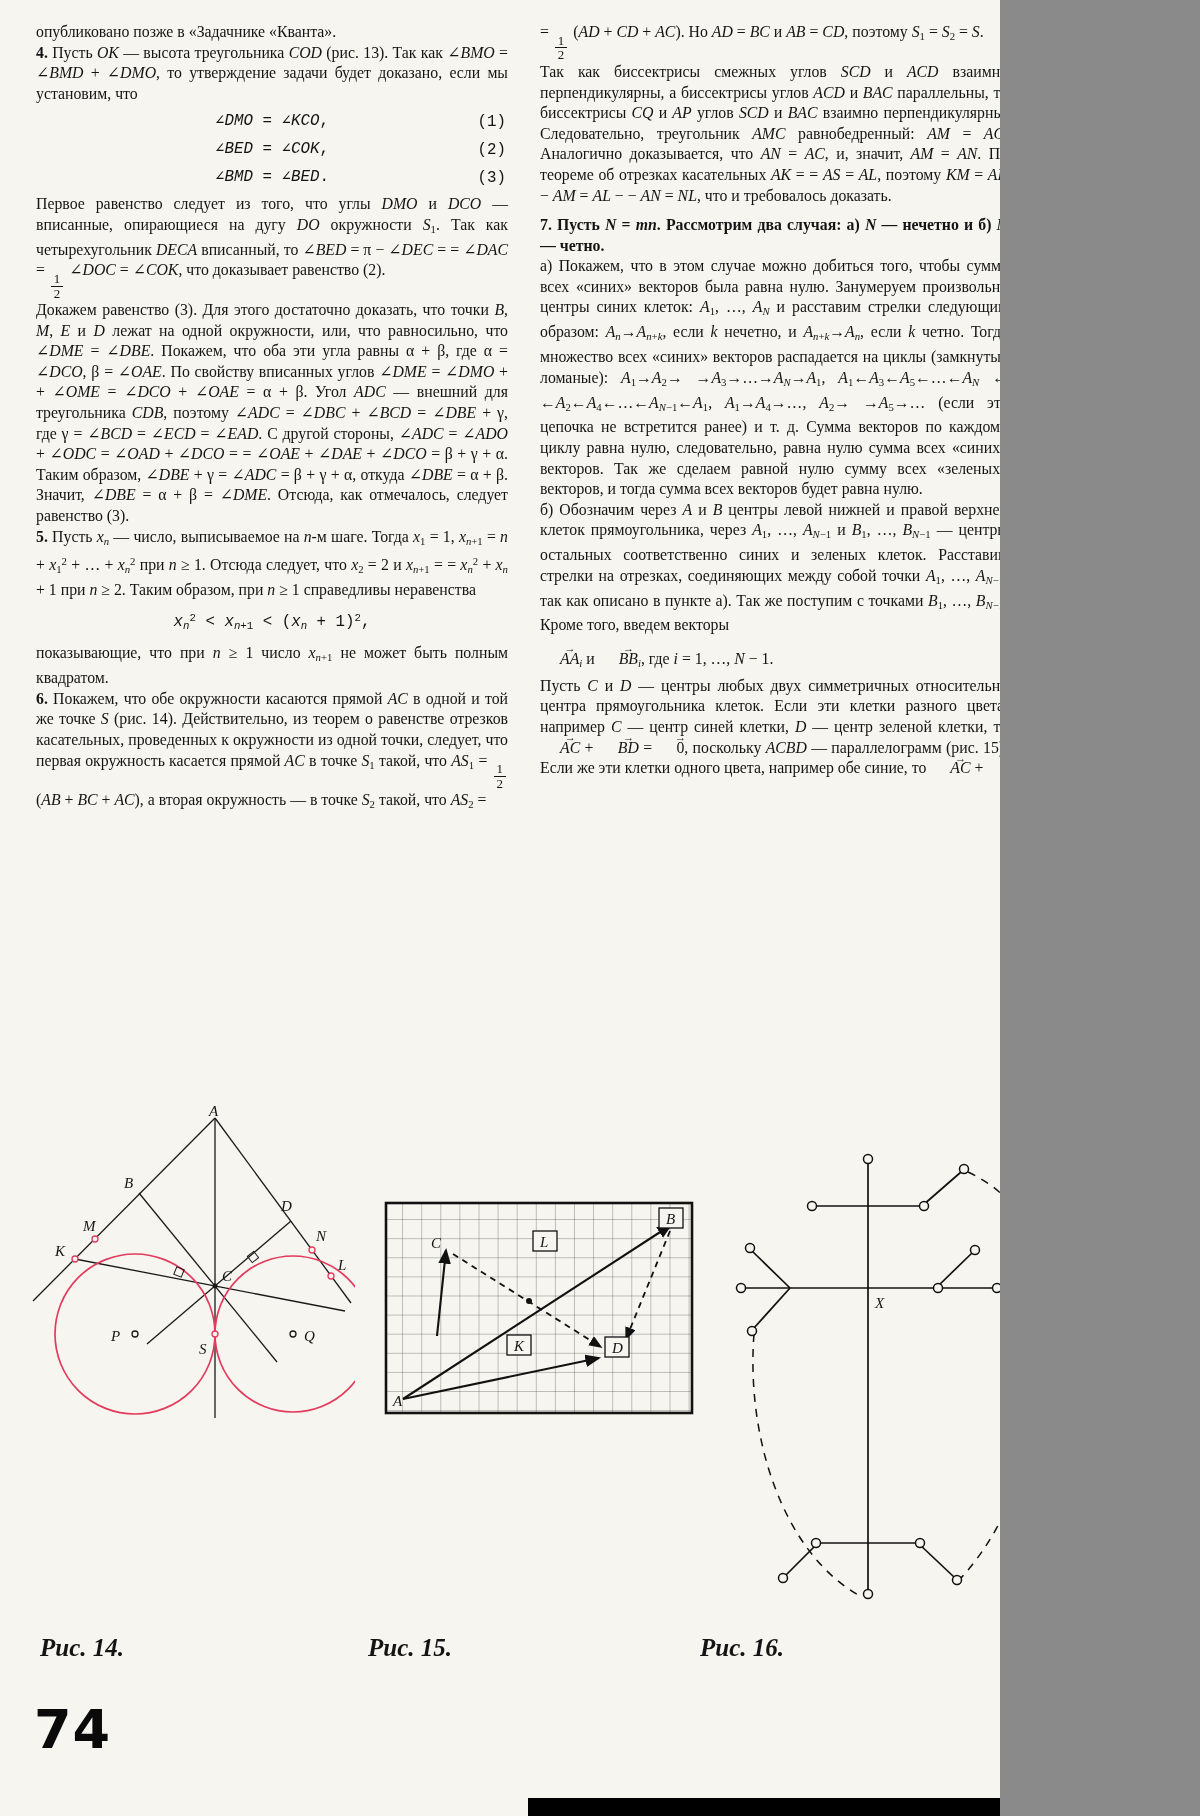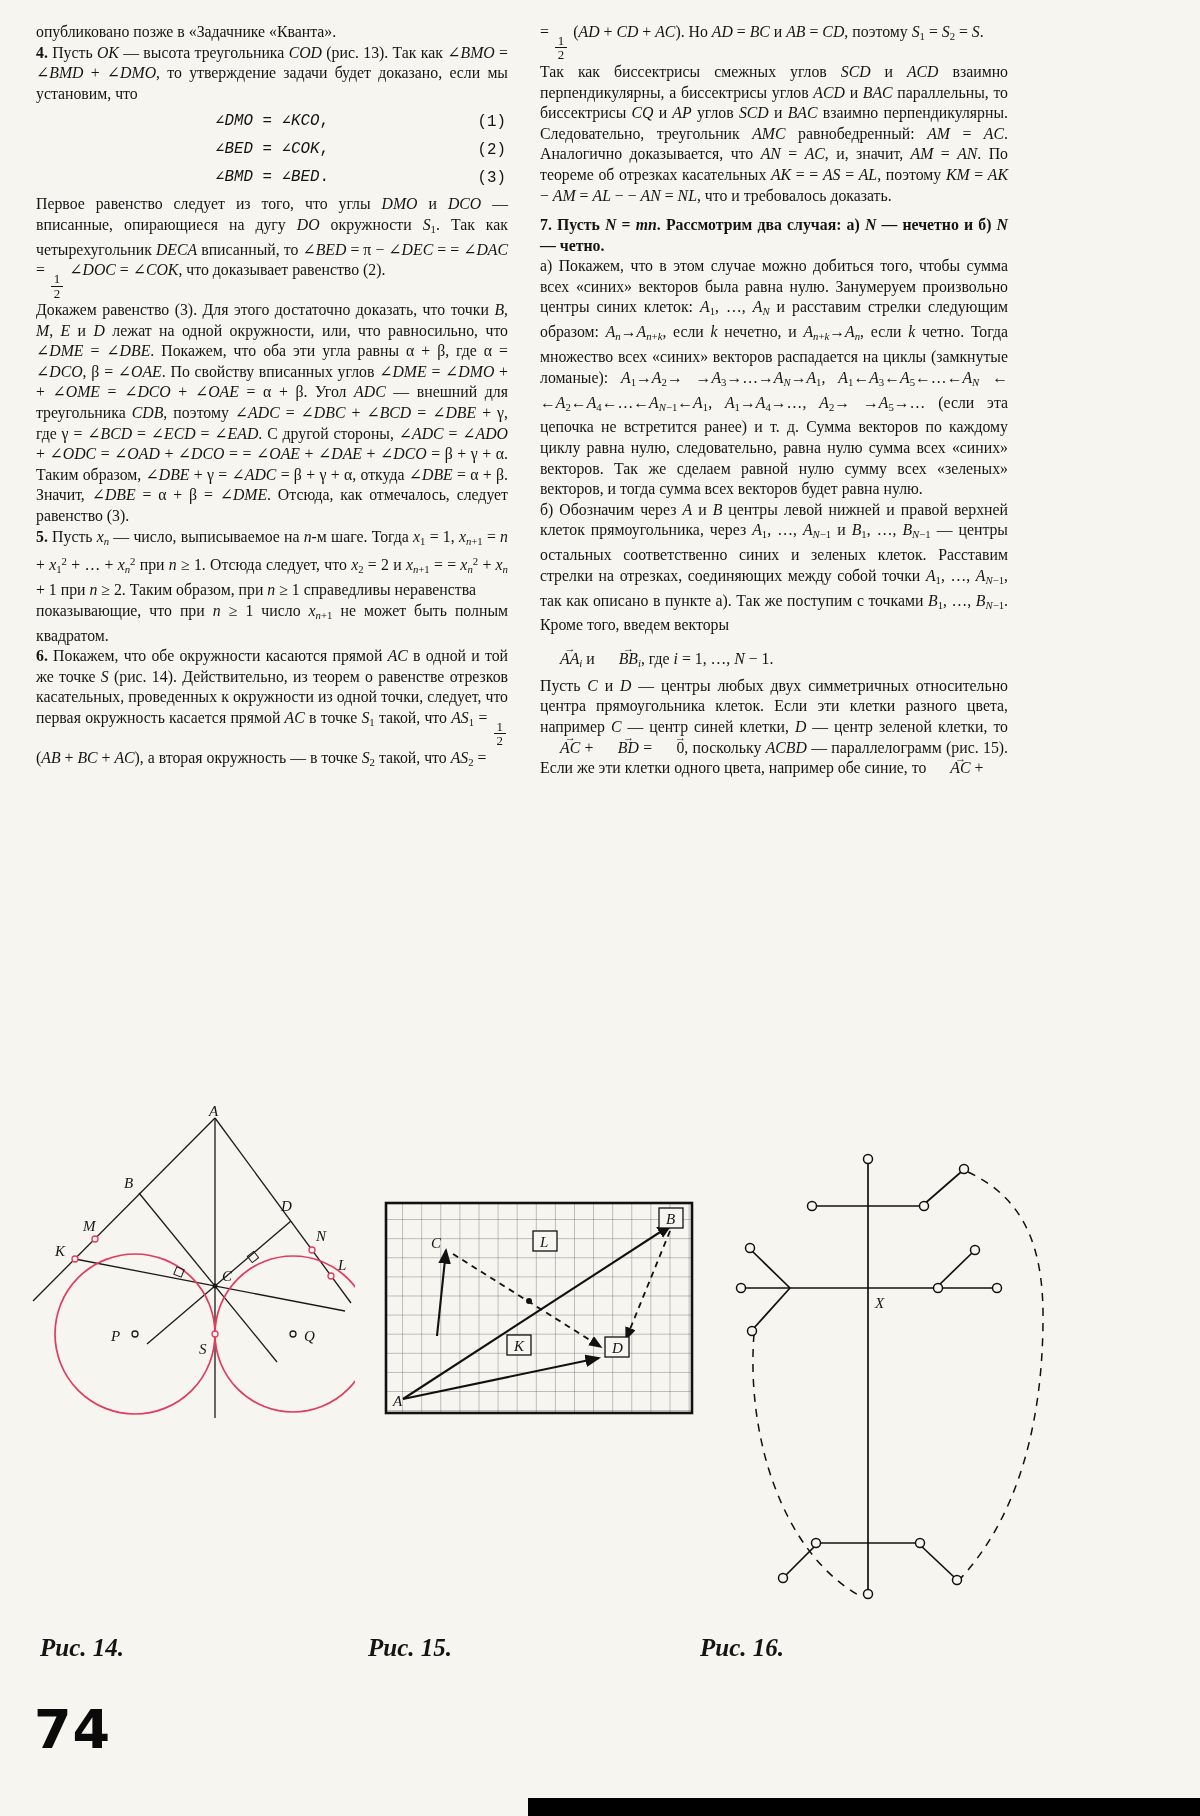--- a/index.html
+++ b/index.html
@@ -1,18 +1,18 @@
 <!DOCTYPE html>
 <html><head>
 <meta charset="utf-8">
 <style>
   html,body{margin:0;padding:0;background:#8a8a8a;}
   .page{
     position:relative;
-    width:1200px;height:1816px;
+    width:1000px;height:1816px;
     background:#f7f5ef;
     font-family:"Liberation Serif","DejaVu Serif",serif;
     color:#141414;
     overflow:hidden;
   }
   .col{
     position:absolute;top:22px;
     font-size:15.8px;line-height:20.6px;
     text-align:justify;
   }
@@ -74,20 +74,23 @@
     <div class="eq">
       <span class="eq-body">∠<i>BMD</i> = ∠<i>BED</i>.</span>
       <span class="eq-num">(3)</span>
     </div>
     <p class="para">Первое равенство следует из того, что углы <i>DMO</i> и <i>DCO</i> — вписанные, опирающиеся на дугу <i>DO</i> окружности <i>S</i><sub>1</sub>. Так как четырехугольник <i>DECA</i> вписанный, то ∠<i>BED</i> = π − ∠<i>DEC</i> = = ∠<i>DAC</i> = <span class="frac">
           <span class="top">1</span>
           <span>2</span>
         </span> ∠<i>DOC</i> = ∠<i>COK</i>, что доказывает равенство (2).</p>
     <p class="para">Докажем равенство (3). Для этого достаточно доказать, что точки <i>B</i>, <i>M</i>, <i>E</i> и <i>D</i> лежат на одной окружности, или, что равносильно, что ∠<i>DME</i> = ∠<i>DBE</i>. Покажем, что оба эти угла равны α + β, где α = ∠<i>DCO</i>, β = ∠<i>OAE</i>. По свойству вписанных углов ∠<i>DME</i> = ∠<i>DMO</i> + + ∠<i>OME</i> = ∠<i>DCO</i> + ∠<i>OAE</i> = α + β. Угол <i>ADC</i> — внешний для треугольника <i>CDB</i>, поэтому ∠<i>ADC</i> = ∠<i>DBC</i> + ∠<i>BCD</i> = ∠<i>DBE</i> + γ, где γ = ∠<i>BCD</i> = ∠<i>ECD</i> = ∠<i>EAD</i>. С другой стороны, ∠<i>ADC</i> = ∠<i>ADO</i> + ∠<i>ODC</i> = ∠<i>OAD</i> + ∠<i>DCO</i> = = ∠<i>OAE</i> + ∠<i>DAE</i> + ∠<i>DCO</i> = β + γ + α. Таким образом, ∠<i>DBE</i> + γ = ∠<i>ADC</i> = β + γ + α, откуда ∠<i>DBE</i> = α + β. Значит, ∠<i>DBE</i> = α + β = ∠<i>DME</i>. Отсюда, как отмечалось, следует равенство (3).</p>
     <p class="para"><b>5.</b> Пусть <i>x<sub>n</sub></i> — число, выписываемое на <i>n</i>-м шаге. Тогда <i>x</i><sub>1</sub> = 1, <i>x</i><sub><i>n</i>+1</sub> = <i>n</i> + <i>x</i><sub>1</sub><sup>2</sup> + … + <i>x<sub>n</sub></i><sup>2</sup> при <i>n</i> ≥ 1. Отсюда следует, что <i>x</i><sub>2</sub> = 2 и <i>x</i><sub><i>n</i>+1</sub> = = <i>x<sub>n</sub></i><sup>2</sup> + <i>x<sub>n</sub></i> + 1 при <i>n</i> ≥ 2. Таким образом, при <i>n</i> ≥ 1 справедливы неравенства</p>
+    <div class="eq">
+      <span class="eq-body"><i>x<sub>n</sub></i><sup>2</sup> &lt; <i>x</i><sub><i>n</i>+1</sub> &lt; (<i>x<sub>n</sub></i> + 1)<sup>2</sup>,</span>
+    </div>
     <p class="para">показывающие, что при <i>n</i> ≥ 1 число <i>x</i><sub><i>n</i>+1</sub> не может быть полным квадратом.</p>
     <p class="para"><b>6.</b> Покажем, что обе окружности касаются прямой <i>AC</i> в одной и той же точке <i>S</i> (рис. 14). Действительно, из теорем о равенстве отрезков касательных, проведенных к окружности из одной точки, следует, что первая окружность касается прямой <i>AC</i> в точке <i>S</i><sub>1</sub> такой, что <i>AS</i><sub>1</sub> = <span class="frac">
           <span class="top">1</span>
           <span>2</span>
         </span> (<i>AB</i> + <i>BC</i> + <i>AC</i>), а вторая окружность — в точке <i>S</i><sub>2</sub> такой, что <i>AS</i><sub>2</sub> =</p>
   </div>
 
   <div class="col col-right">
     <p class="para">= <span class="frac">
           <span class="top">1</span>

